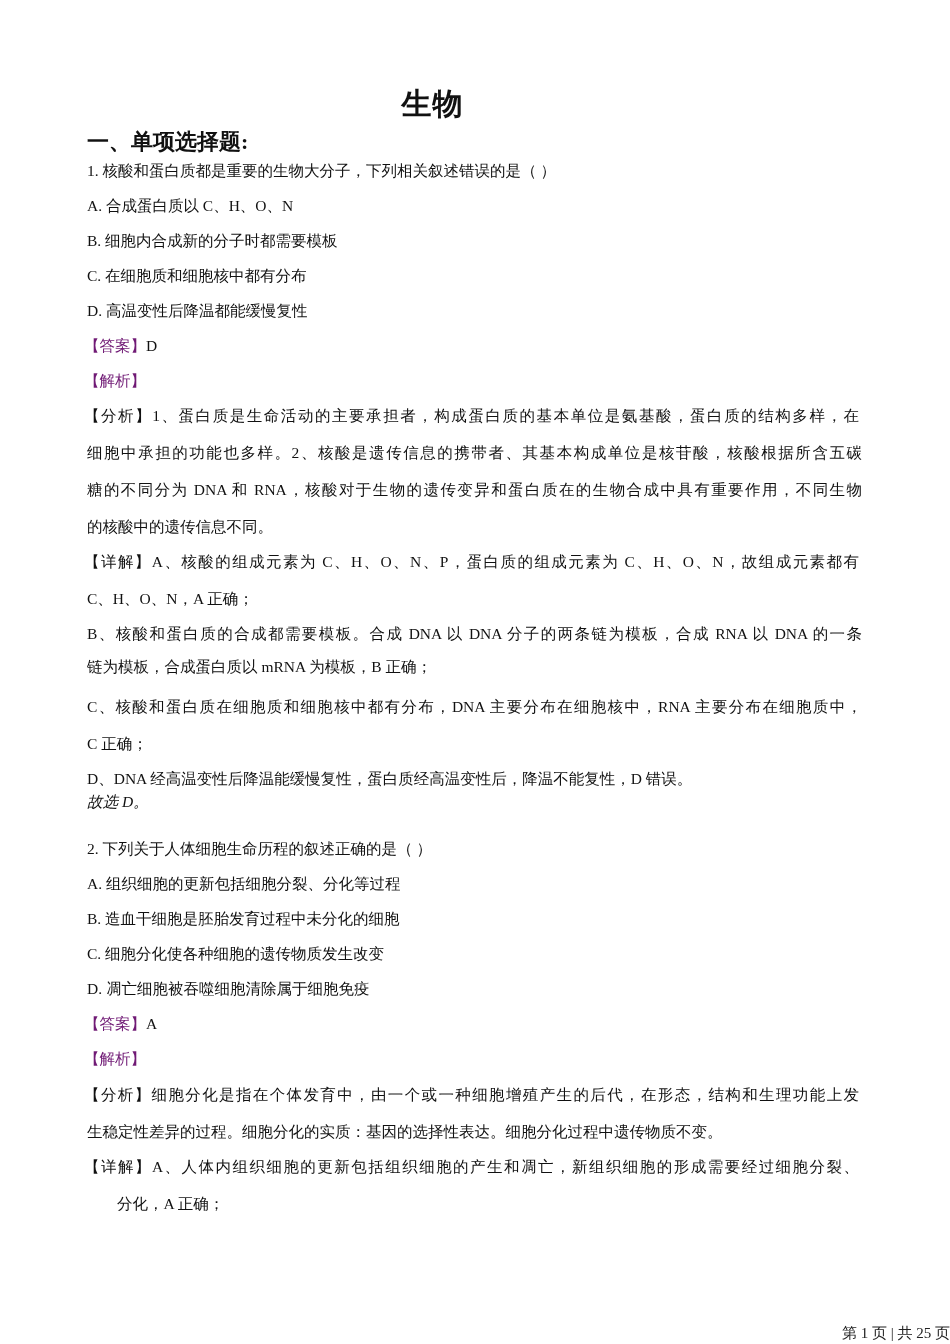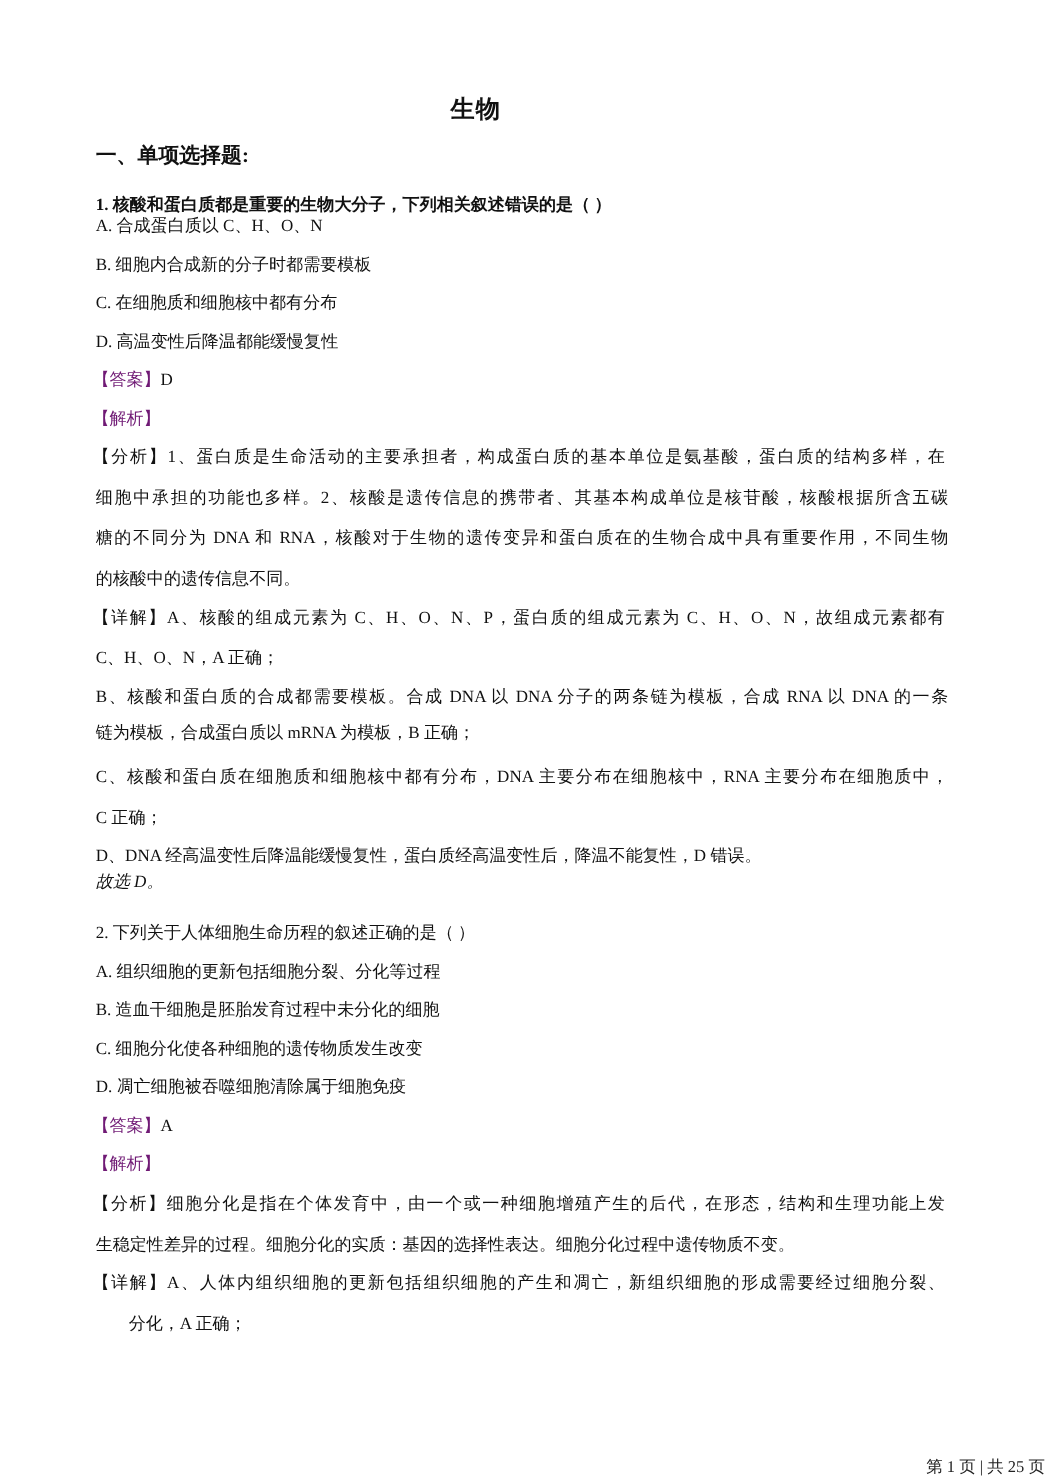--- a/index.html
+++ b/index.html
@@ -21,36 +21,36 @@
       top: 0;
       width: 950px;
       height: 1344px;
     }
     .title {
       position: absolute;
       left: 0;
       width: 865px;
       top: 84px;
       text-align: center;
-      font-size: 22px;
+      font-size: 30px;
       font-weight: bold;
       font-family: "DejaVu Sans", "Liberation Sans", sans-serif;
       letter-spacing: 1px;
     }
     .line {
       position: absolute;
       left: 87px;
       width: 780px;
       font-size: 15.5px;
       line-height: 20px;
       white-space: nowrap;
     }
     .section-heading {
       font-weight: bold;
-      font-size: 19px;
+      font-size: 22px;
       font-family: Liberation Serif, serif;
     }
     .label-blue {
       color: #701a75;
     }
     .justify {
       text-align: justify;
       text-align-last: justify;
       width: 775px;
     }
@@ -66,21 +66,21 @@
   </style>
 </head>
 <body>
 
 <div class="page">
 
   <div class="title">生物</div>
 
   <div class="line section-heading" style="top:132px;">一、单项选择题:</div>
 
-  <div class="line" style="top:177px;font-weight:bold;">1. 核酸和蛋白质都是重要的生物大分子，下列相关叙述错误的是（    ）</div>
+  <div class="line" style="top:161px;">1. 核酸和蛋白质都是重要的生物大分子，下列相关叙述错误的是（    ）</div>
   <div class="line" style="top:196px;">A. 合成蛋白质以 C、H、O、N</div>
   <div class="line" style="top:231px;">B. 细胞内合成新的分子时都需要模板</div>
   <div class="line" style="top:266px;">C. 在细胞质和细胞核中都有分布</div>
   <div class="line" style="top:301px;font-family:Liberation Serif, serif;">D. 高温变性后降温都能缓慢复性</div>
 
   <div class="line" style="top:336px; left:84px;">
     <span class="label-blue">【答案】</span><span>D</span>
   </div>
   <div class="line label-blue" style="top:371px; left:84px;">【解析】</div>
 

